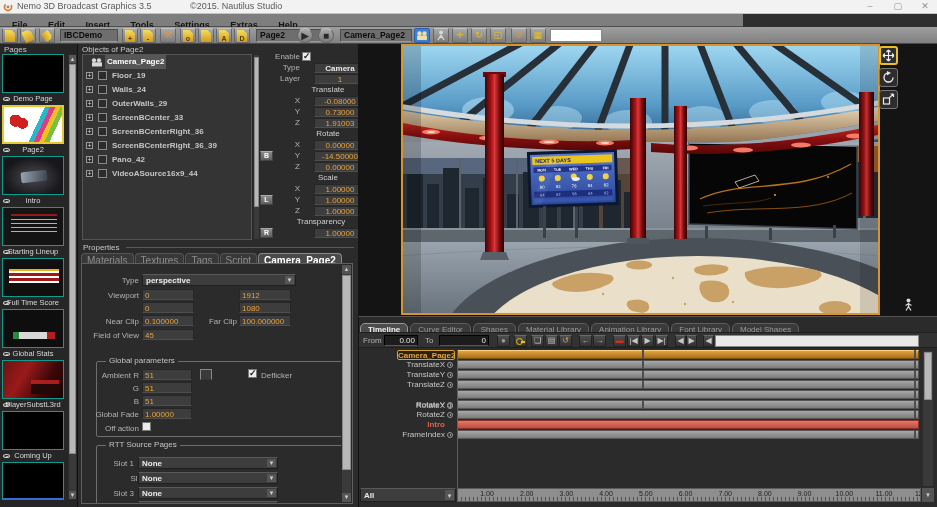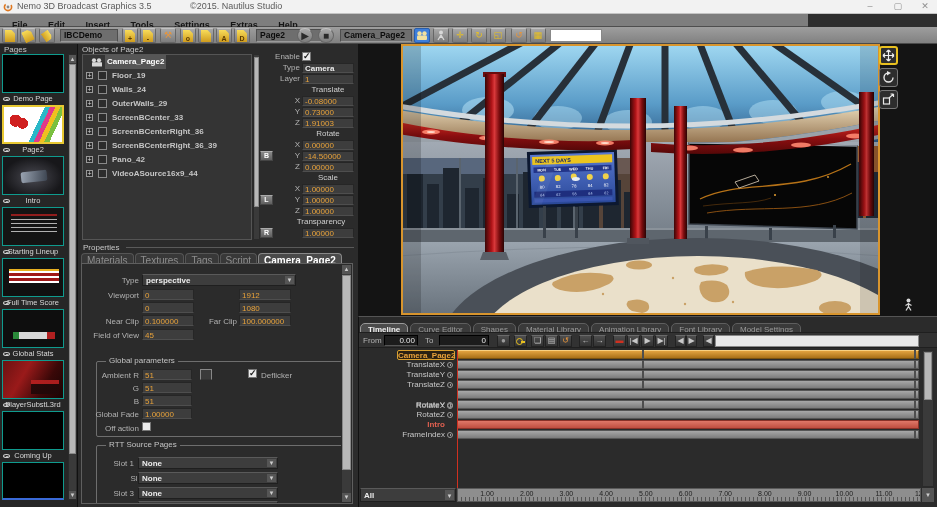--- a/index.html
+++ b/index.html
@@ -8,21 +8,21 @@
   .ab{position:absolute;}
 
   
   .titlebar{left:0;top:0;width:937px;height:14px;background:#f2f2f2;border-bottom:1px solid #c4c4c4;}
   .titlebar .ttl{left:17px;top:1px;font-size:9px;color:#5a5a5a;}
   .titlebar .cpy{left:190px;top:1px;font-size:9px;color:#5a5a5a;}
   .winbtn{top:0;width:20px;height:13px;font-size:9px;color:#909090;text-align:center;line-height:13px;cursor:default;}
   .appico{left:3px;top:2px;}
 
   
-  .menubar{left:0;top:14px;width:808px;height:13px;background:#7e7e7e;border-bottom:1px solid #4e4e4e;white-space:nowrap;padding-left:4px;}
+  .menubar{left:0;top:14px;width:743px;height:13px;background:#7e7e7e;border-bottom:1px solid #4e4e4e;white-space:nowrap;padding-left:4px;}
   .menubar span{display:inline-block;font-size:9px;font-weight:bold;color:#161616;padding:0 8px;line-height:12px;}
 
   
   .toolbar{left:0;top:27px;width:937px;height:17px;background:linear-gradient(#9e9e9e,#818181);border-bottom:1px solid #4a4a4a;}
   .tbtn{top:1px;width:16px;height:15px;background:linear-gradient(#a8a8a8,#7c7c7c);border:1px solid #666;border-top-color:#c2c2c2;border-radius:2px;text-align:center;line-height:13px;font-size:10px;color:#e8c020;}
   .tbtn.sm{font-size:9px;}
   .tbtn.active{background:#3d7edb;border-color:#2a5eaa;}
   .tfield{top:2px;height:13px;background:#6e6e6e;border:1px solid #4e4e4e;border-bottom-color:#9a9a9a;color:#0c0c0c;font-size:8.5px;font-weight:bold;line-height:11px;padding:0 3px;white-space:nowrap;overflow:hidden;}
   .pgico{position:relative;display:inline-block;width:10px;height:12px;margin-top:1px;background:linear-gradient(#f8dc5a,#cf9c1e);clip-path:polygon(0 0,65% 0,100% 30%,100% 100%,0 100%);}
   .pgico i{position:absolute;left:0;right:0;top:2px;font-style:normal;font-size:7px;font-weight:bold;color:#5c3c00;text-align:center;}
@@ -77,21 +77,21 @@
   .exp{position:absolute;left:3px;top:3px;width:7px;height:7px;border:1px solid #999;background:#2c2c2c;color:#ddd;font-size:7px;line-height:5px;text-align:center;font-weight:normal;}
   .ocb{position:absolute;left:15px;top:2px;}
   .olbl{position:absolute;left:29px;}
   .camglyph{position:absolute;left:8px;top:3px;}
 
   
   .tcol{left:182px;top:6px;width:98px;height:192px;}
   .trow{position:absolute;left:0;width:98px;height:10px;}
   .trow .lb{position:absolute;left:8px;width:32px;}
   .trow .lb.xyz{left:22px;width:18px;}
-  .trow .fld{position:absolute;left:42px;width:52px;height:10px;}
+  .trow .fld{position:absolute;left:54px;width:52px;height:10px;text-align:center;}
   .seclbl{position:absolute;left:42px;width:52px;text-align:center;color:#cfcfcf;font-size:8px;line-height:10px;}
   .sidebtn{position:absolute;left:0px;width:13px;height:10px;background:linear-gradient(#8a8a8a,#5e5e5e);border:1px solid #444;border-top-color:#aaa;color:#fff;font-size:7px;font-weight:bold;text-align:center;line-height:8px;}
 
   
   .props{left:78px;top:243px;width:282px;height:264px;background:#2b2b2b;border-right:1px solid #111;}
   .props .ptitle{left:5px;top:0px;font-size:8px;color:#c8c8c8;}
   .props .pline{left:48px;top:4px;width:228px;height:1px;background:#5a5a5a;}
   .ptabs{left:3px;top:7px;height:13px;white-space:nowrap;}
   .ptab{display:inline-block;font-size:10px;color:#8e8e8e;background:#383838;border:1px solid #555;border-bottom:none;border-radius:4px 4px 0 0;padding:1px 5px 0 5px;height:12px;margin-right:1px;}
   .ptab.active{color:#fff;font-weight:bold;background:#4a4a4a;border-color:#888;}
@@ -666,21 +666,21 @@
     </div>
 
     <svg class="ab" style="left:545px;top:254px;" width="11" height="13">
         <circle cx="5.5" cy="2.5" r="2" fill="#d8d8d8"></circle>
         <path d="M5.5,5 L5.5,8.5 M5.5,5.8 L2.5,7.5 M5.5,5.8 L8.5,7.5 M5.5,8.5 L3,12.5 M5.5,8.5 L8,12.5" stroke="#d8d8d8" stroke-width="1.3" fill="none"></path>
       </svg>
   </div>
 
   <div class="ab tl">
     <div class="ab tltabs">
-      <span class="tltab active">Timeline</span><span class="tltab">Curve Editor</span><span class="tltab">Shapes</span><span class="tltab">Material Library</span><span class="tltab">Animation Library</span><span class="tltab">Font Library</span><span class="tltab">Model Settings</span>
+      <span class="tltab active">Timeline</span><span class="tltab">Curve Editor</span><span class="tltab">Shapes</span><span class="tltab">Material Library</span><span class="tltab">Animation Library</span><span class="tltab">Font Library</span><span class="tltab">Model Shapes</span>
     </div>
 
     <div class="ab tlctrl">
       <span class="lb" style="left:4px;">From</span>
       <span class="nfld" style="left:25px;width:34px;">0.00</span>
       <span class="lb" style="left:66px;">To</span>
       <span class="nfld" style="left:80px;width:50px;">0</span>
 
       <span class="tbtn2" style="left:138px;color:#9a9a9a;">●</span>
       <span class="tbtn2" style="left:155px;"><span class="keyico"></span></span>

